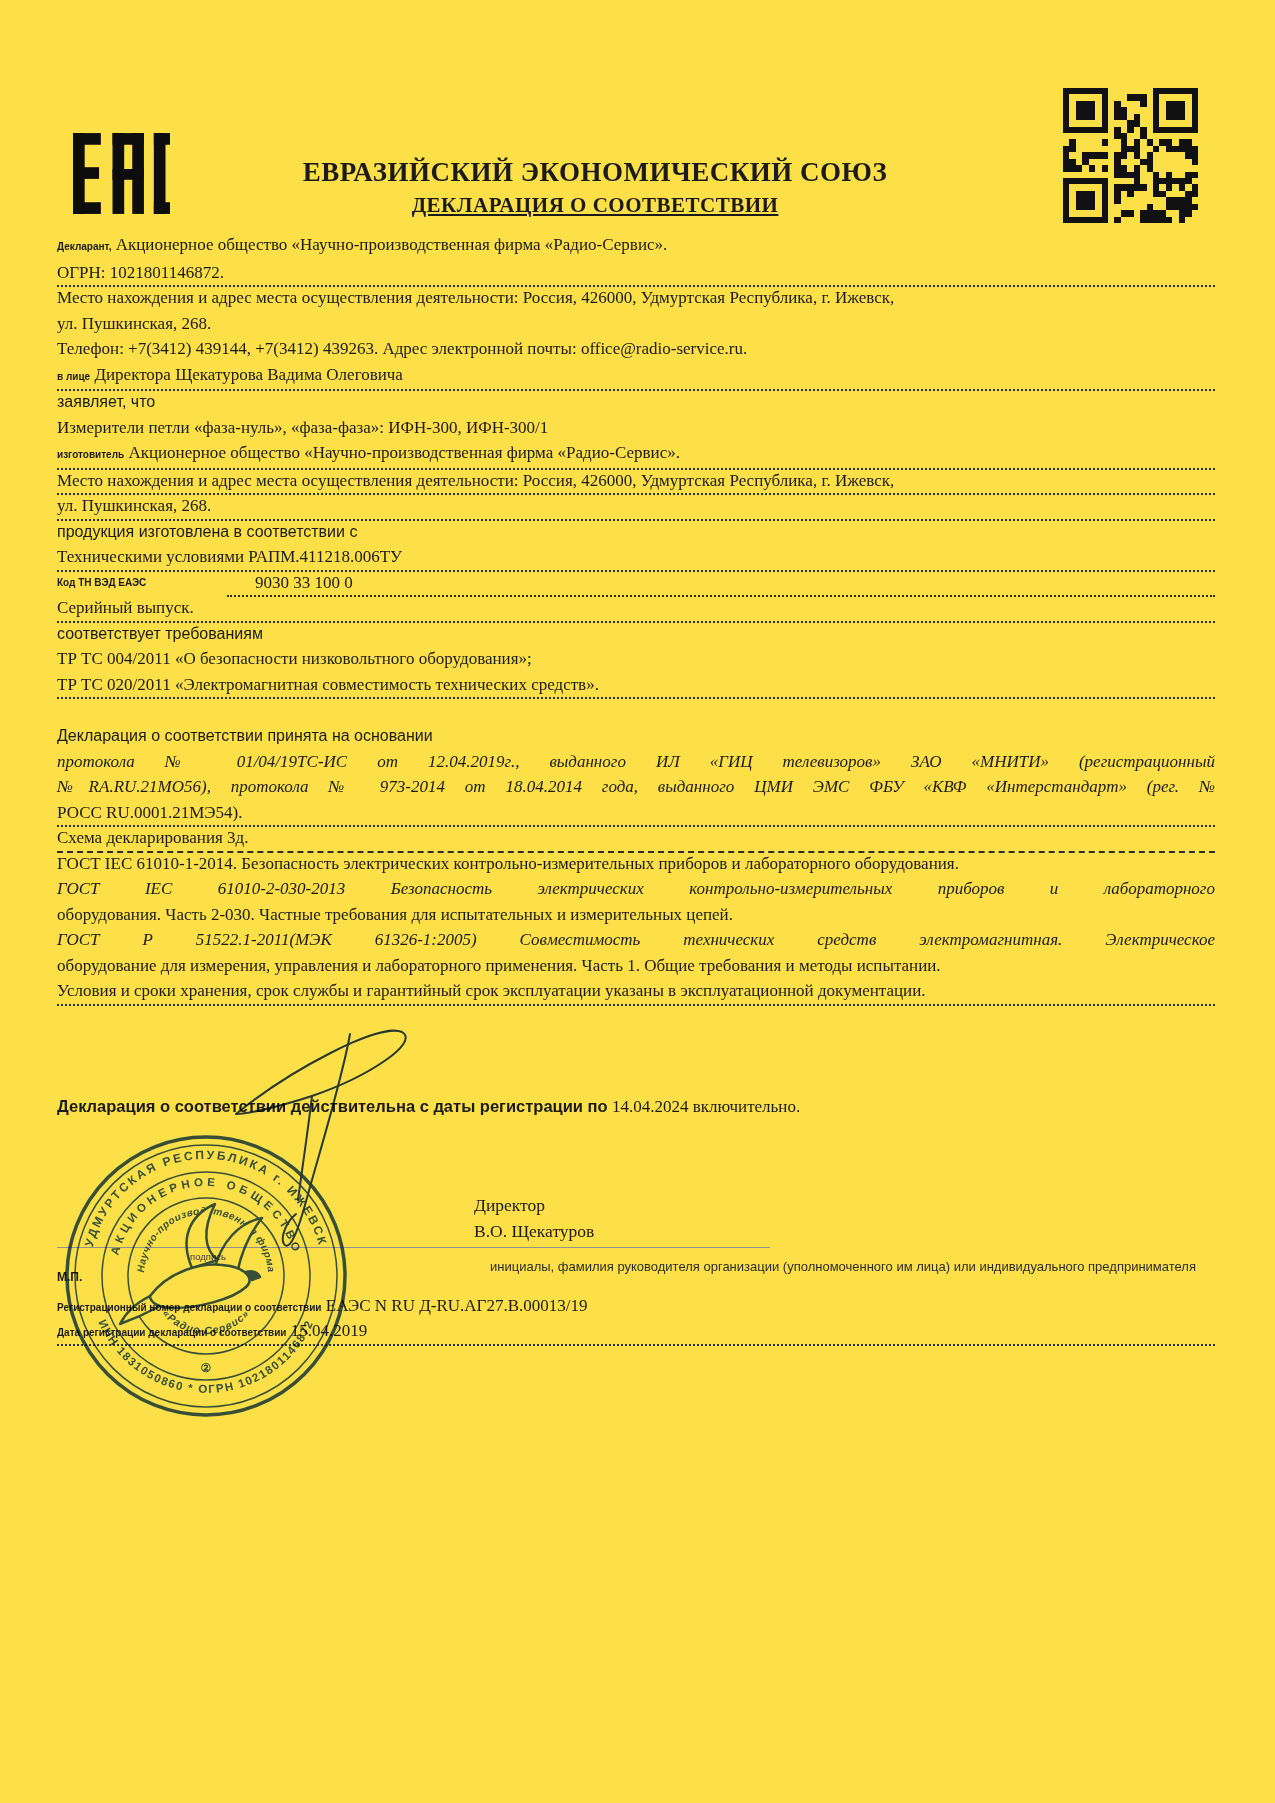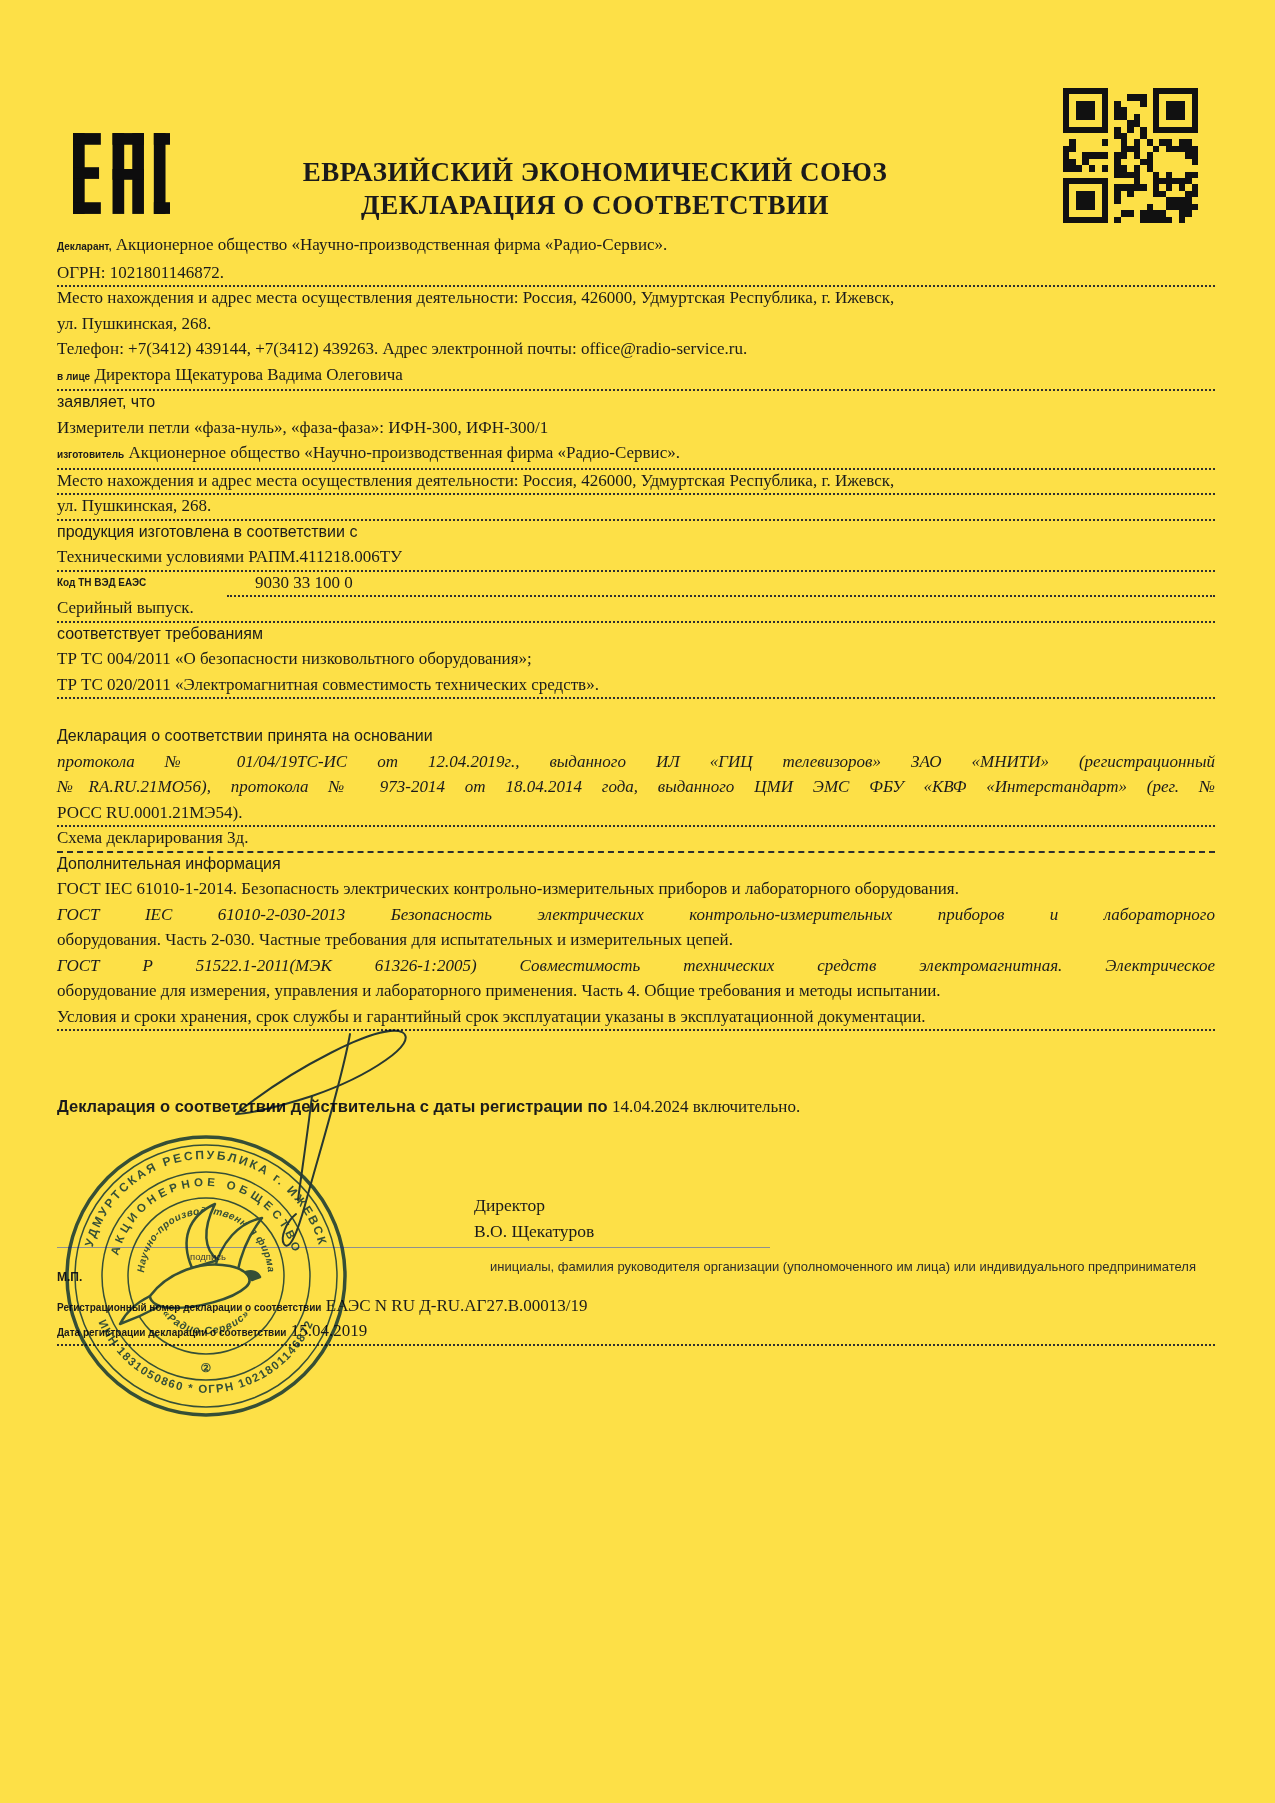--- a/index.html
+++ b/index.html
@@ -3,21 +3,21 @@
 <meta charset="utf-8">
 <style>
   html,body{margin:0;padding:0;background:#e8e8e8;}
   .page{position:relative;width:1275px;height:1803px;background:#fde047;margin:0 auto;
         font-family:"Liberation Serif",serif;color:#1b1b1b;overflow:hidden;}
   
   .eac-logo{position:absolute;left:73px;top:127px;width:97px;height:93px;}
   .doc-title{position:absolute;left:240px;top:156px;width:710px;text-align:center;
              font-family:"Liberation Serif",serif;font-weight:700;}
   .doc-title .t1{font-size:27px;letter-spacing:.5px;line-height:33px;}
-  .doc-title .t2{font-size:27px;letter-spacing:.5px;line-height:33px;}
+  .doc-title .t2{font-size:21px;letter-spacing:.5px;line-height:33px;text-decoration:underline;}
   .qr{position:absolute;left:1063px;top:88px;width:135px;height:135px;}
   
   .body-block{position:absolute;left:57px;top:232px;width:1158px;}
   .ln{font-size:17px;line-height:25.5px;min-height:25.5px;white-space:nowrap;}
   .wrap{white-space:normal;}
   .just{white-space:normal;text-align:justify;text-align-last:justify;font-style:italic;}
   .rule-dot{border-bottom:2px dotted #2f2f2f;margin-bottom:-2px;}
   .rule-dash{border-bottom:2px dashed #2f2f2f;margin-bottom:-2px;}
   .lbl{font-family:"Liberation Sans",sans-serif;font-weight:700;font-size:10px;}
   .heading{font-family:"Liberation Sans",sans-serif;font-weight:400;font-size:16px;line-height:25.5px;}
@@ -312,26 +312,25 @@
     <div class="ln rule-dot">Серийный выпуск.</div>
     <div class="ln heading">соответствует требованиям</div>
     <div class="ln">ТР ТС 004/2011 «О безопасности низковольтного оборудования»;</div>
     <div class="ln rule-dot">ТР ТС 020/2011 «Электромагнитная совместимость технических средств».</div>
     <div class="gap26"></div>
     <div class="ln heading">Декларация о соответствии принята на основании</div>
     <div class="ln just">протокола № 01/04/19ТС-ИС от 12.04.2019г., выданного ИЛ «ГИЦ телевизоров» ЗАО «МНИТИ» (регистрационный</div>
     <div class="ln just">№RA.RU.21MO56), протокола № 973-2014 от 18.04.2014 года, выданного ЦМИ ЭМС ФБУ «КВФ «Интерстандарт» (рег. №</div>
     <div class="ln rule-dot">РОСС RU.0001.21МЭ54).</div>
     <div class="ln rule-dash">Схема декларирования 3д.</div>
-    <div class="ln heading">Дополнительная информация</div>
     <div class="ln">ГОСТ IEC 61010-1-2014. Безопасность электрических контрольно-измерительных приборов и лабораторного оборудования.</div>
     <div class="ln just">ГОСТ IEC 61010-2-030-2013 Безопасность электрических контрольно-измерительных приборов и лабораторного</div>
     <div class="ln">оборудования. Часть 2-030. Частные требования для испытательных и измерительных цепей.</div>
     <div class="ln just">ГОСТ Р 51522.1-2011(МЭК 61326-1:2005) Совместимость технических средств электромагнитная. Электрическое</div>
-    <div class="ln">оборудование для измерения, управления и лабораторного применения. Часть 4. Общие требования и методы испытании.</div>
+    <div class="ln">оборудование для измерения, управления и лабораторного применения. Часть 1. Общие требования и методы испытании.</div>
     <div class="ln rule-dot">Условия и сроки хранения, срок службы и гарантийный срок эксплуатации указаны в эксплуатационной документации.</div>
   </div>
 
   <div class="validity">
     <span class="lbl">Декларация о соответствии действительна с даты регистрации по</span><span> 14.04.2024</span><span> включительно.</span>
   </div>
 
   <div class="director">
     <div>Директор</div>
     <div>В.О. Щекатуров</div>

